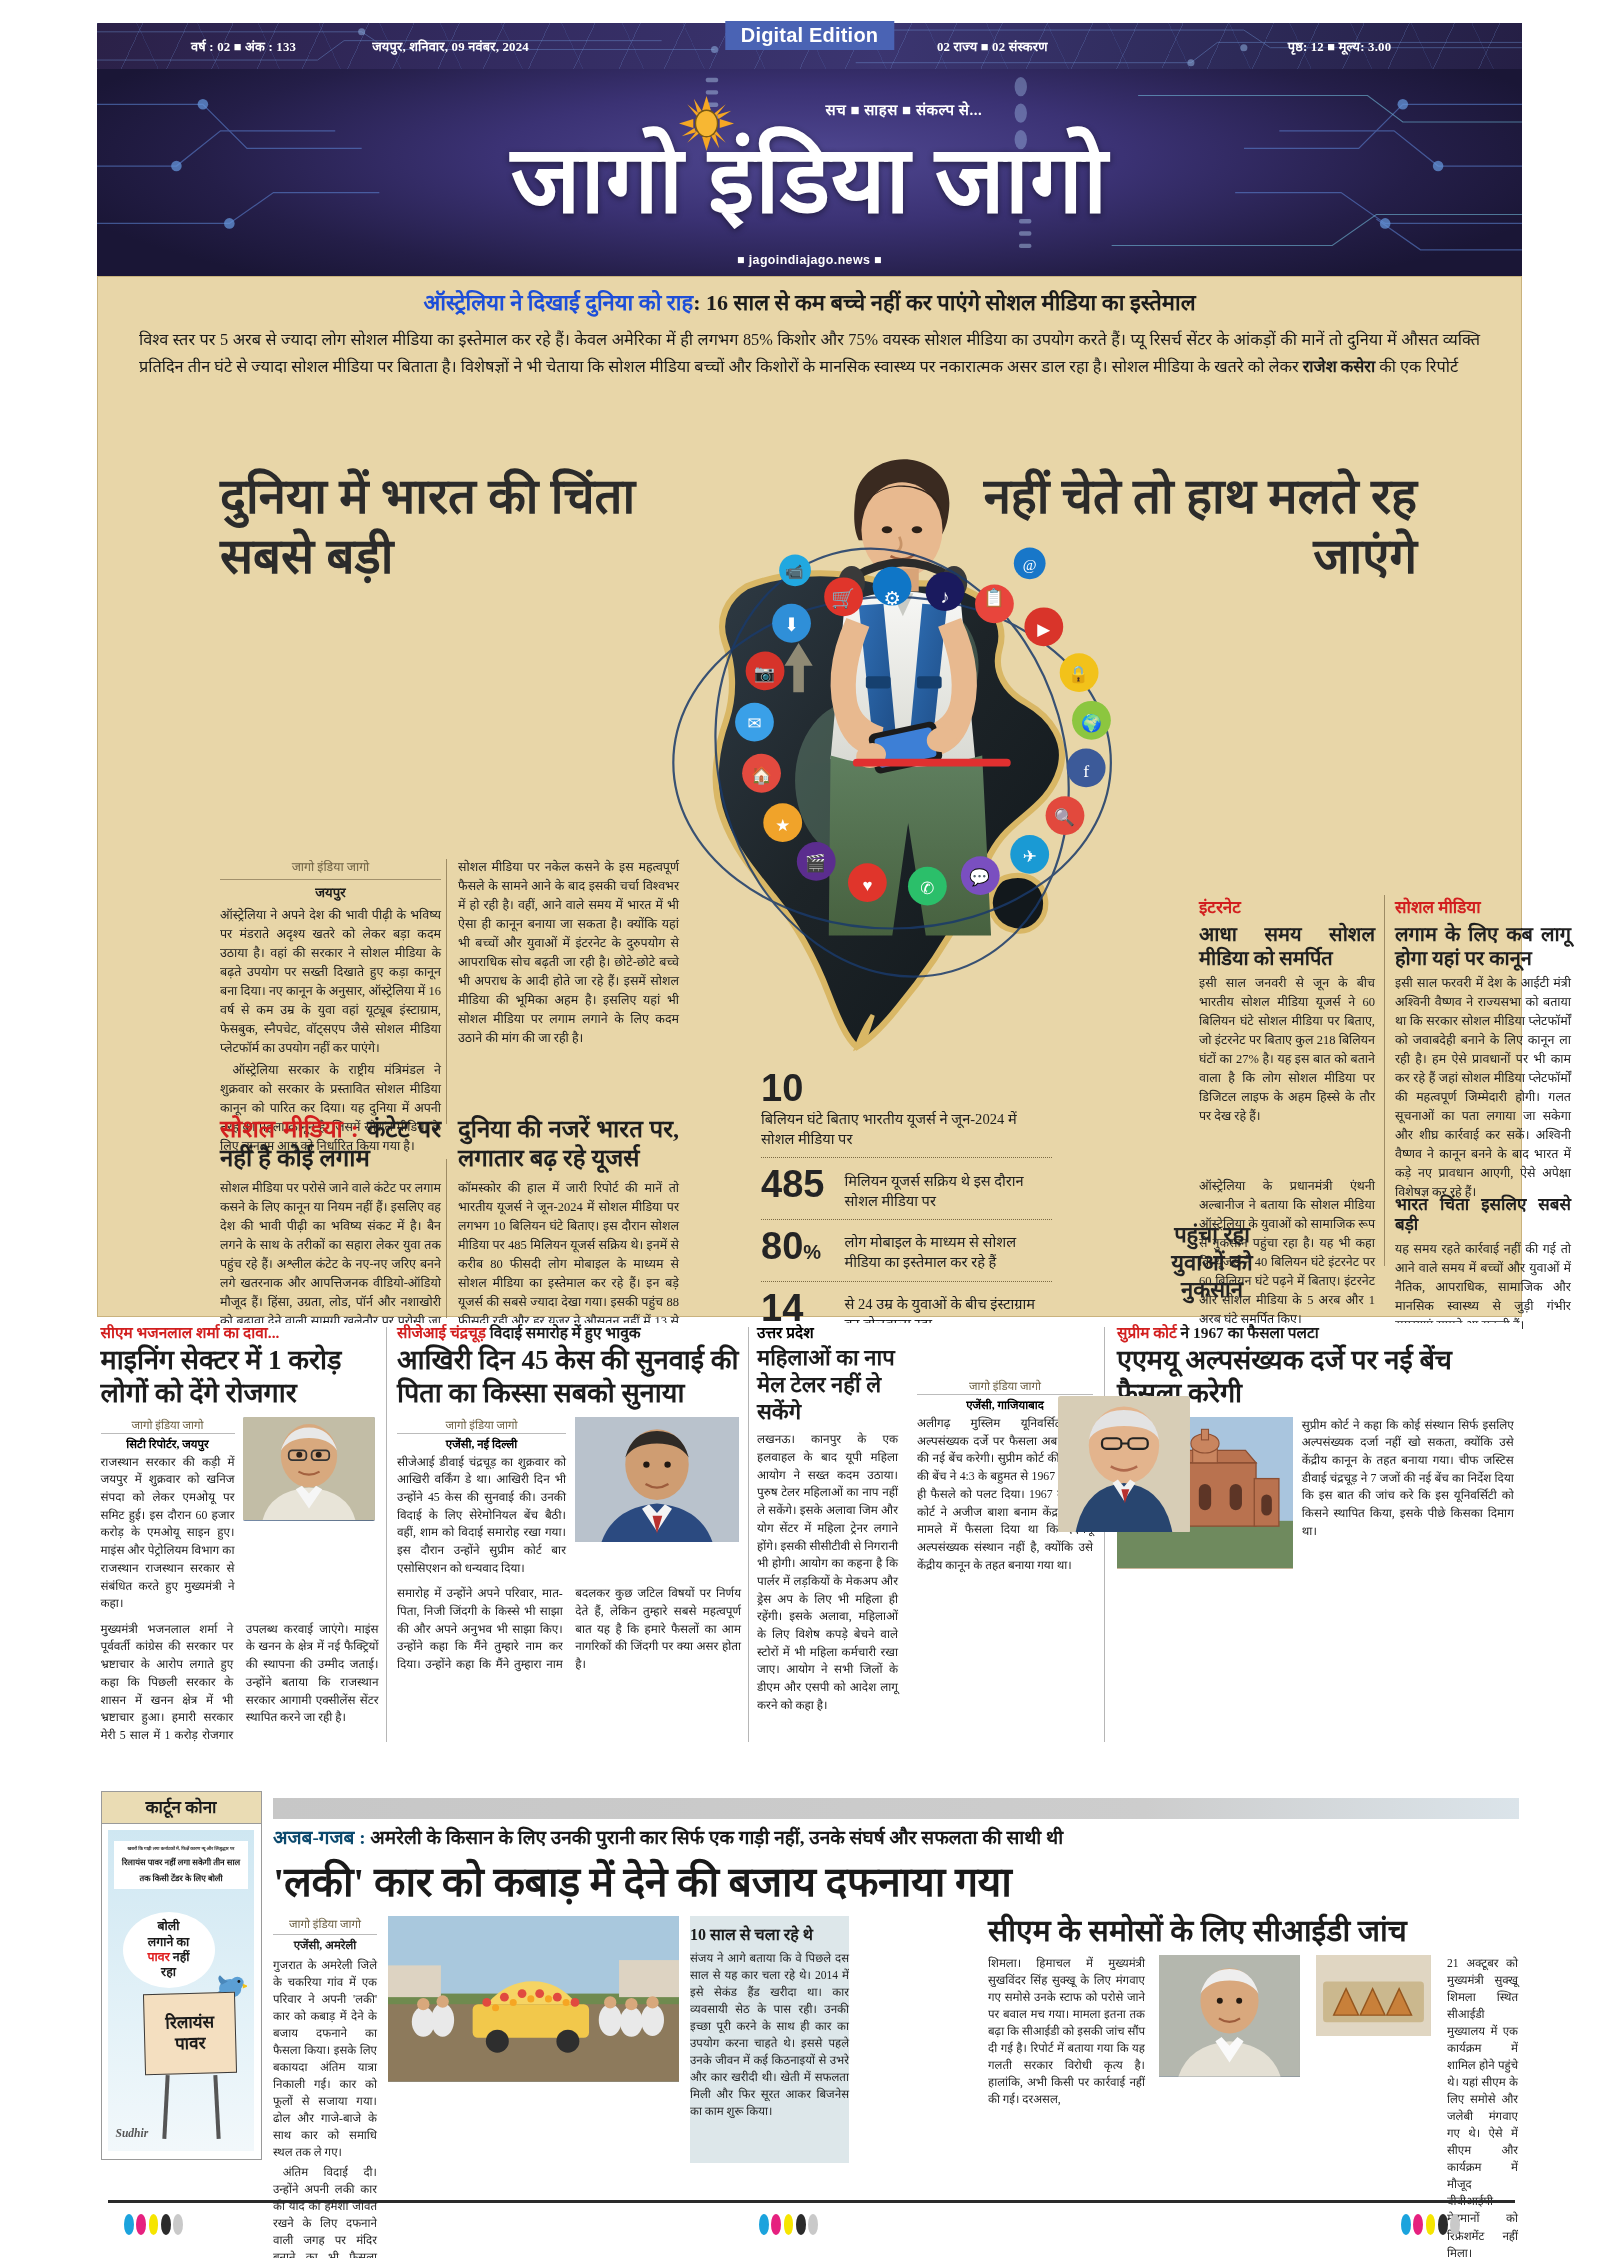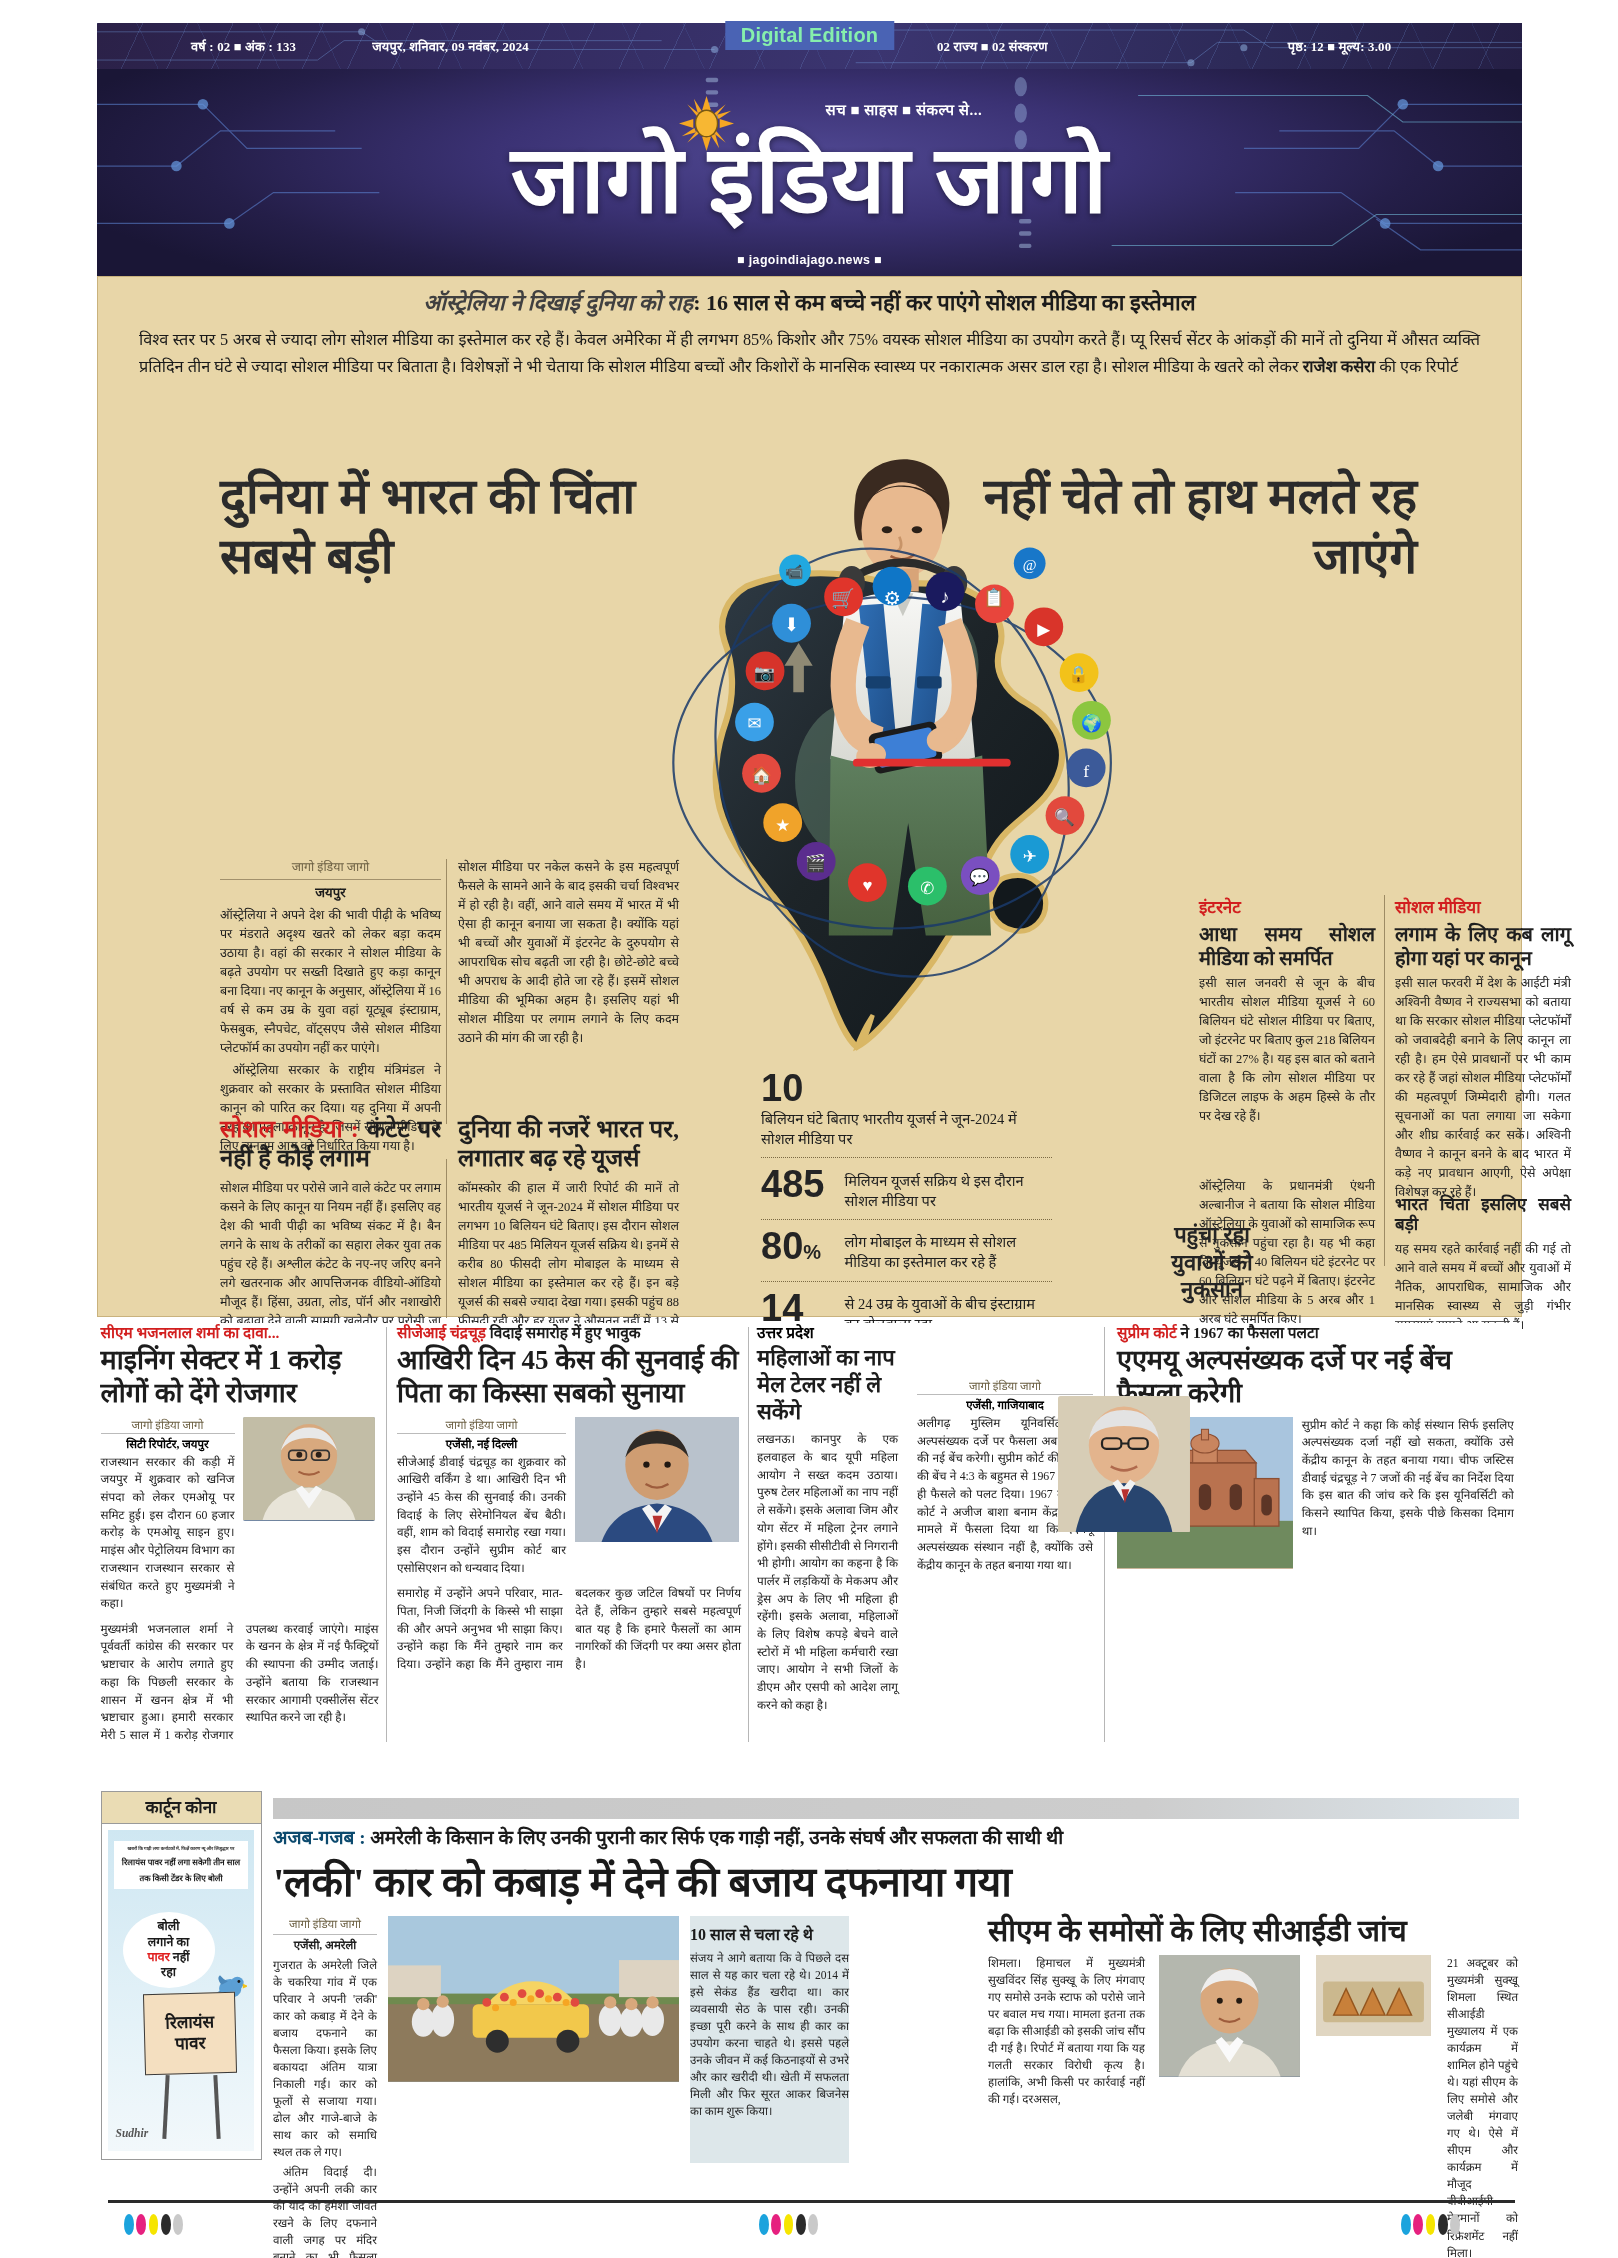--- a/index.html
+++ b/index.html
@@ -47,21 +47,21 @@
   }
   .tb-left  { margin-left: 94px; }
   .tb-date  { margin-left: 76px; }
   .tb-states{ margin-left: 408px; }
   .tb-pages { margin-left: 240px; }
   .tb-digital {
     position: absolute;
     left: 50%; top: 21px; transform: translateX(-50%);
     z-index: 6;
     background: #4a63b4;
-    color: #86efac;
+    color: #ffffff;
     font-family: "Liberation Sans", sans-serif;
     font-weight: bold;
     font-size: 20px;
     padding: 3.5px 16px 5.3px;
     letter-spacing: 0.2px;
     line-height: 1;
   }
 
   
   .masthead {
@@ -134,21 +134,21 @@
     border: 0.9px solid #c9b27d;
   }
   .lead-banner {
     margin: 12.4px 19.4px 0;
     text-align: center;
     font-size: 22px;
     font-weight: bold;
     color: #1b1b1b;
     line-height: 1.25;
   }
-  .lead-banner .red { color: #404040; font-style: italic; }
+  .lead-banner .red { color: #1d4ed8; }
 
   .lead-intro {
     margin: 10.6px 41px 0;
     font-size: 16.3px;
     line-height: 1.62;
     color: #1a1a1a;
     text-align: justify;
   }
   .lead-intro b { font-weight: bold; }
 

